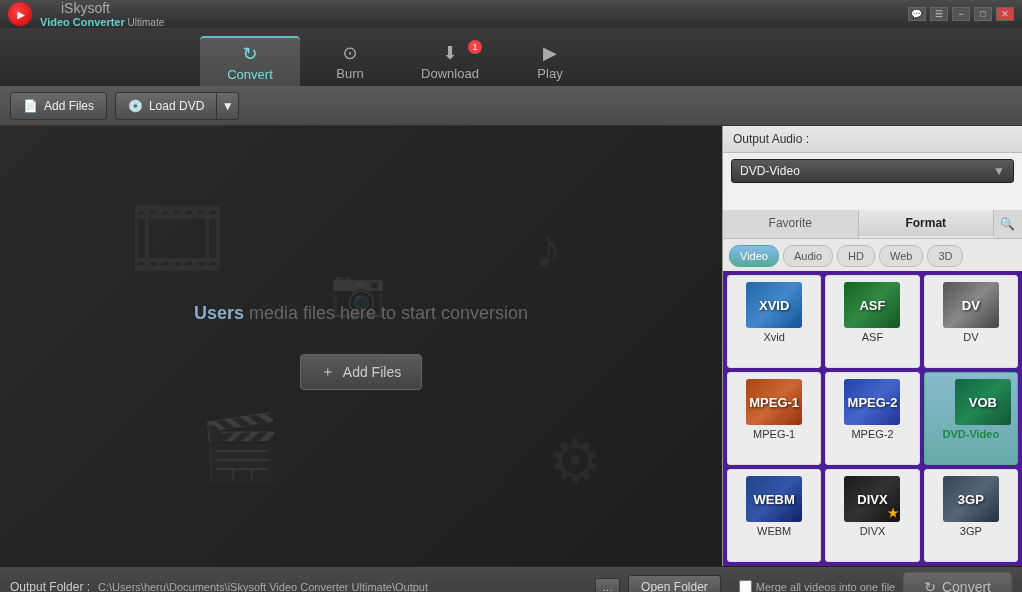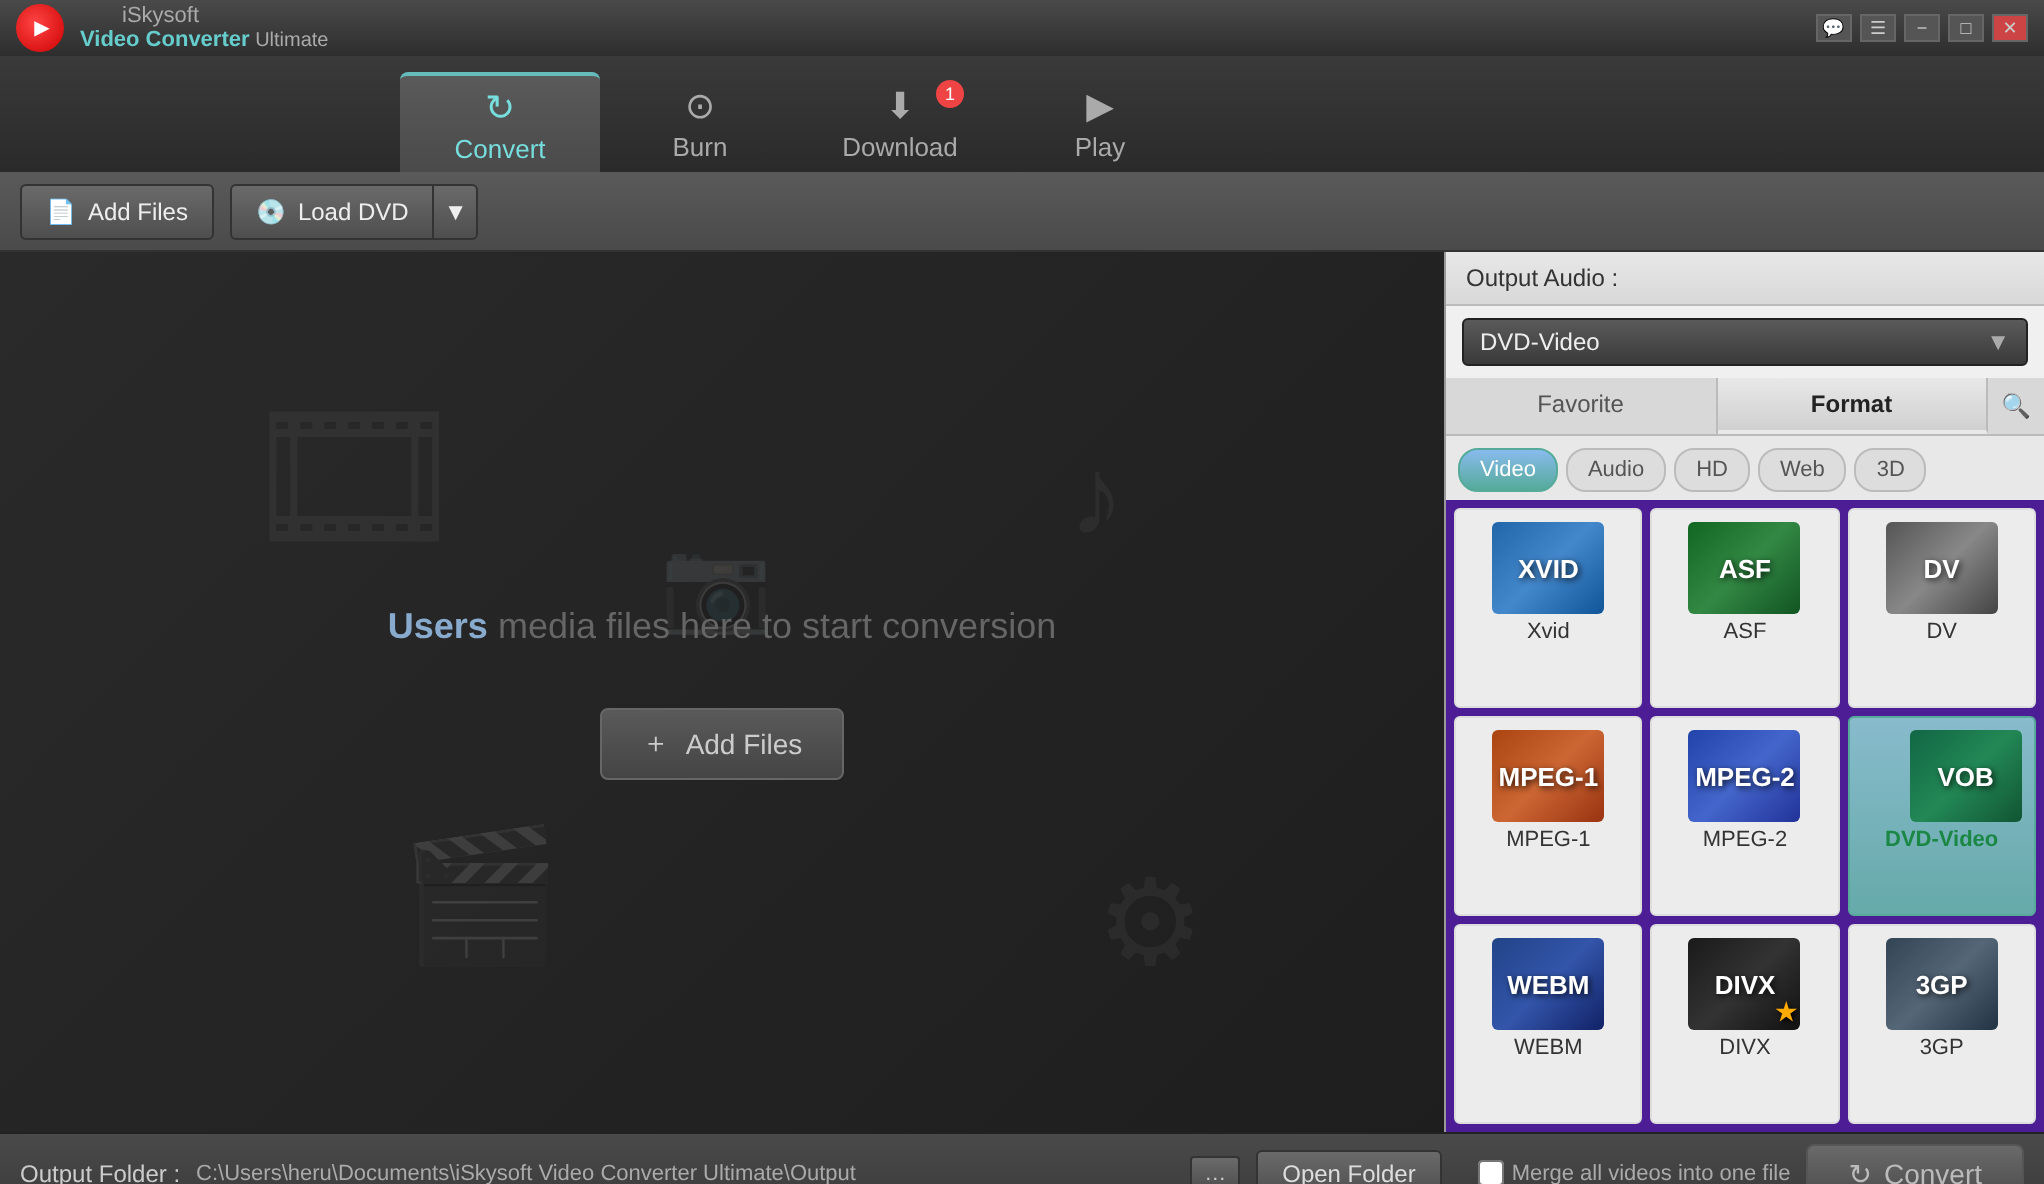--- a/index.html
+++ b/index.html
@@ -170,20 +170,21 @@
       margin: 6px 8px;
       font-size: 12px;
     }
     .format-dropdown .arrow { color: #aaa; }
 
     
     .format-tabs {
       display: flex;
       background: #d8d8d8;
       border-bottom: 1px solid #bbb;
+      margin-top: 21px;
     }
     .format-tab {
       flex: 1;
       text-align: center;
       padding: 6px 4px;
       font-size: 12px;
       color: #555;
       cursor: pointer;
       border-right: 1px solid #bbb;
     }
@@ -385,21 +386,21 @@
   </style>
 </head>
 <body>
 
 <div style="position:relative; width:1022px; height:592px;">
 
   <div class="title-bar" style="position:relative;">
     <div class="logo-area">
       <div class="app-logo"></div>
       <div class="app-title-text">
-        <div style="font-size:11px; color:#aaa;padding-left:21px;">iSkysoft</div>
+        <div style="font-size:14px; color:#aaa;padding-left:21px;">iSkysoft</div>
         <div><span class="big">Video Converter</span> <span style="font-size:10px; color:#aaa;">Ultimate</span></div>
       </div>
     </div>
     <div style="flex:1;"></div>
     <div class="win-controls">
       <div class="win-btn">💬</div>
       <div class="win-btn">☰</div>
       <div class="win-btn">−</div>
       <div class="win-btn">□</div>
       <div class="win-btn close">✕</div>

